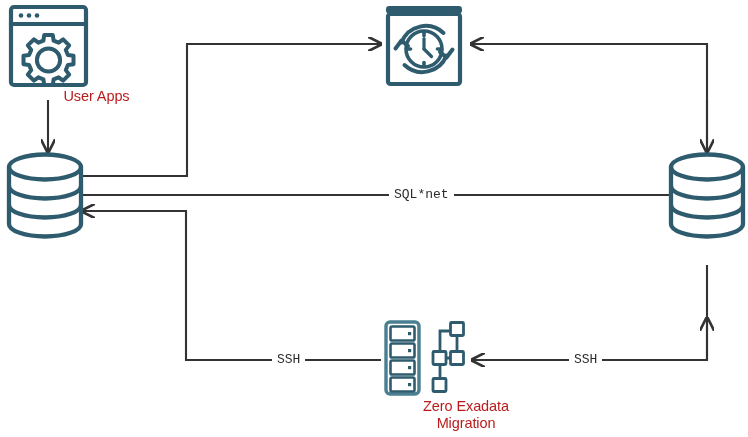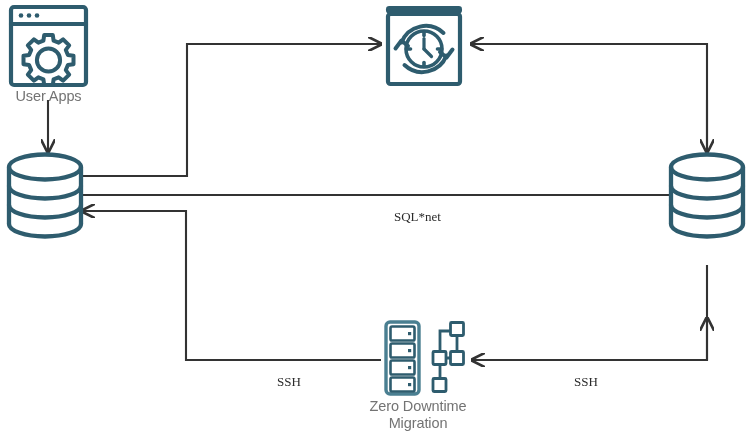--- a/index.html
+++ b/index.html
@@ -21,35 +21,35 @@
     left: 0;
     width: 748px;
     height: 437px;
   }
   .node-label {
     position: absolute;
     text-align: center;
     font-family: "Liberation Sans", sans-serif;
     font-size: 14.5px;
     line-height: 17px;
-    color: #737373;
+    color: #b91c1c;
     white-space: pre-line;
     letter-spacing: -0.1px;
+    margin-left: 48px;
   }
   .edge-label {
     position: absolute;
-    font-family: Liberation Serif, serif;
+    font-family: Liberation Mono, monospace;
     font-size: 13px;
     color: #2b2b2b;
     background: #ffffff;
     padding: 0 5px;
     text-align: center;
     white-space: nowrap;
     line-height: 15px;
-    margin-top: 22px;
   }
 </style>
 </head>
 <body>
 
 <div id="diagram-root">
 
   <svg class="layer" viewBox="0 0 748 437" xmlns="http://www.w3.org/2000/svg">
     <defs>
       <marker id="arrow" viewBox="0 0 10 10" refX="9" refY="5" markerWidth="7" markerHeight="7" orient="auto-start-reverse">
@@ -178,21 +178,21 @@
         <rect x="433" y="378.5" width="13" height="13" rx="1"></rect>
       </g>
     </g>
   </svg>
 
   <div class="node-label" style="left:0px; top:88px; width:97px;">User Apps</div>
 
 
 
 
-  <div class="node-label" style="left:348px; top:398px; width:140px;">Zero Downtime
+  <div class="node-label" style="left:348px; top:398px; width:140px;">Zero Exadata
 Migration</div>
 
   <div class="edge-label" style="left:389px; top:187px;">SQL*net</div>
 
   <div class="edge-label" style="left:272px; top:352px;">SSH</div>
 
   <div class="edge-label" style="left:569px; top:352px;">SSH</div>
 
 </div>
 

